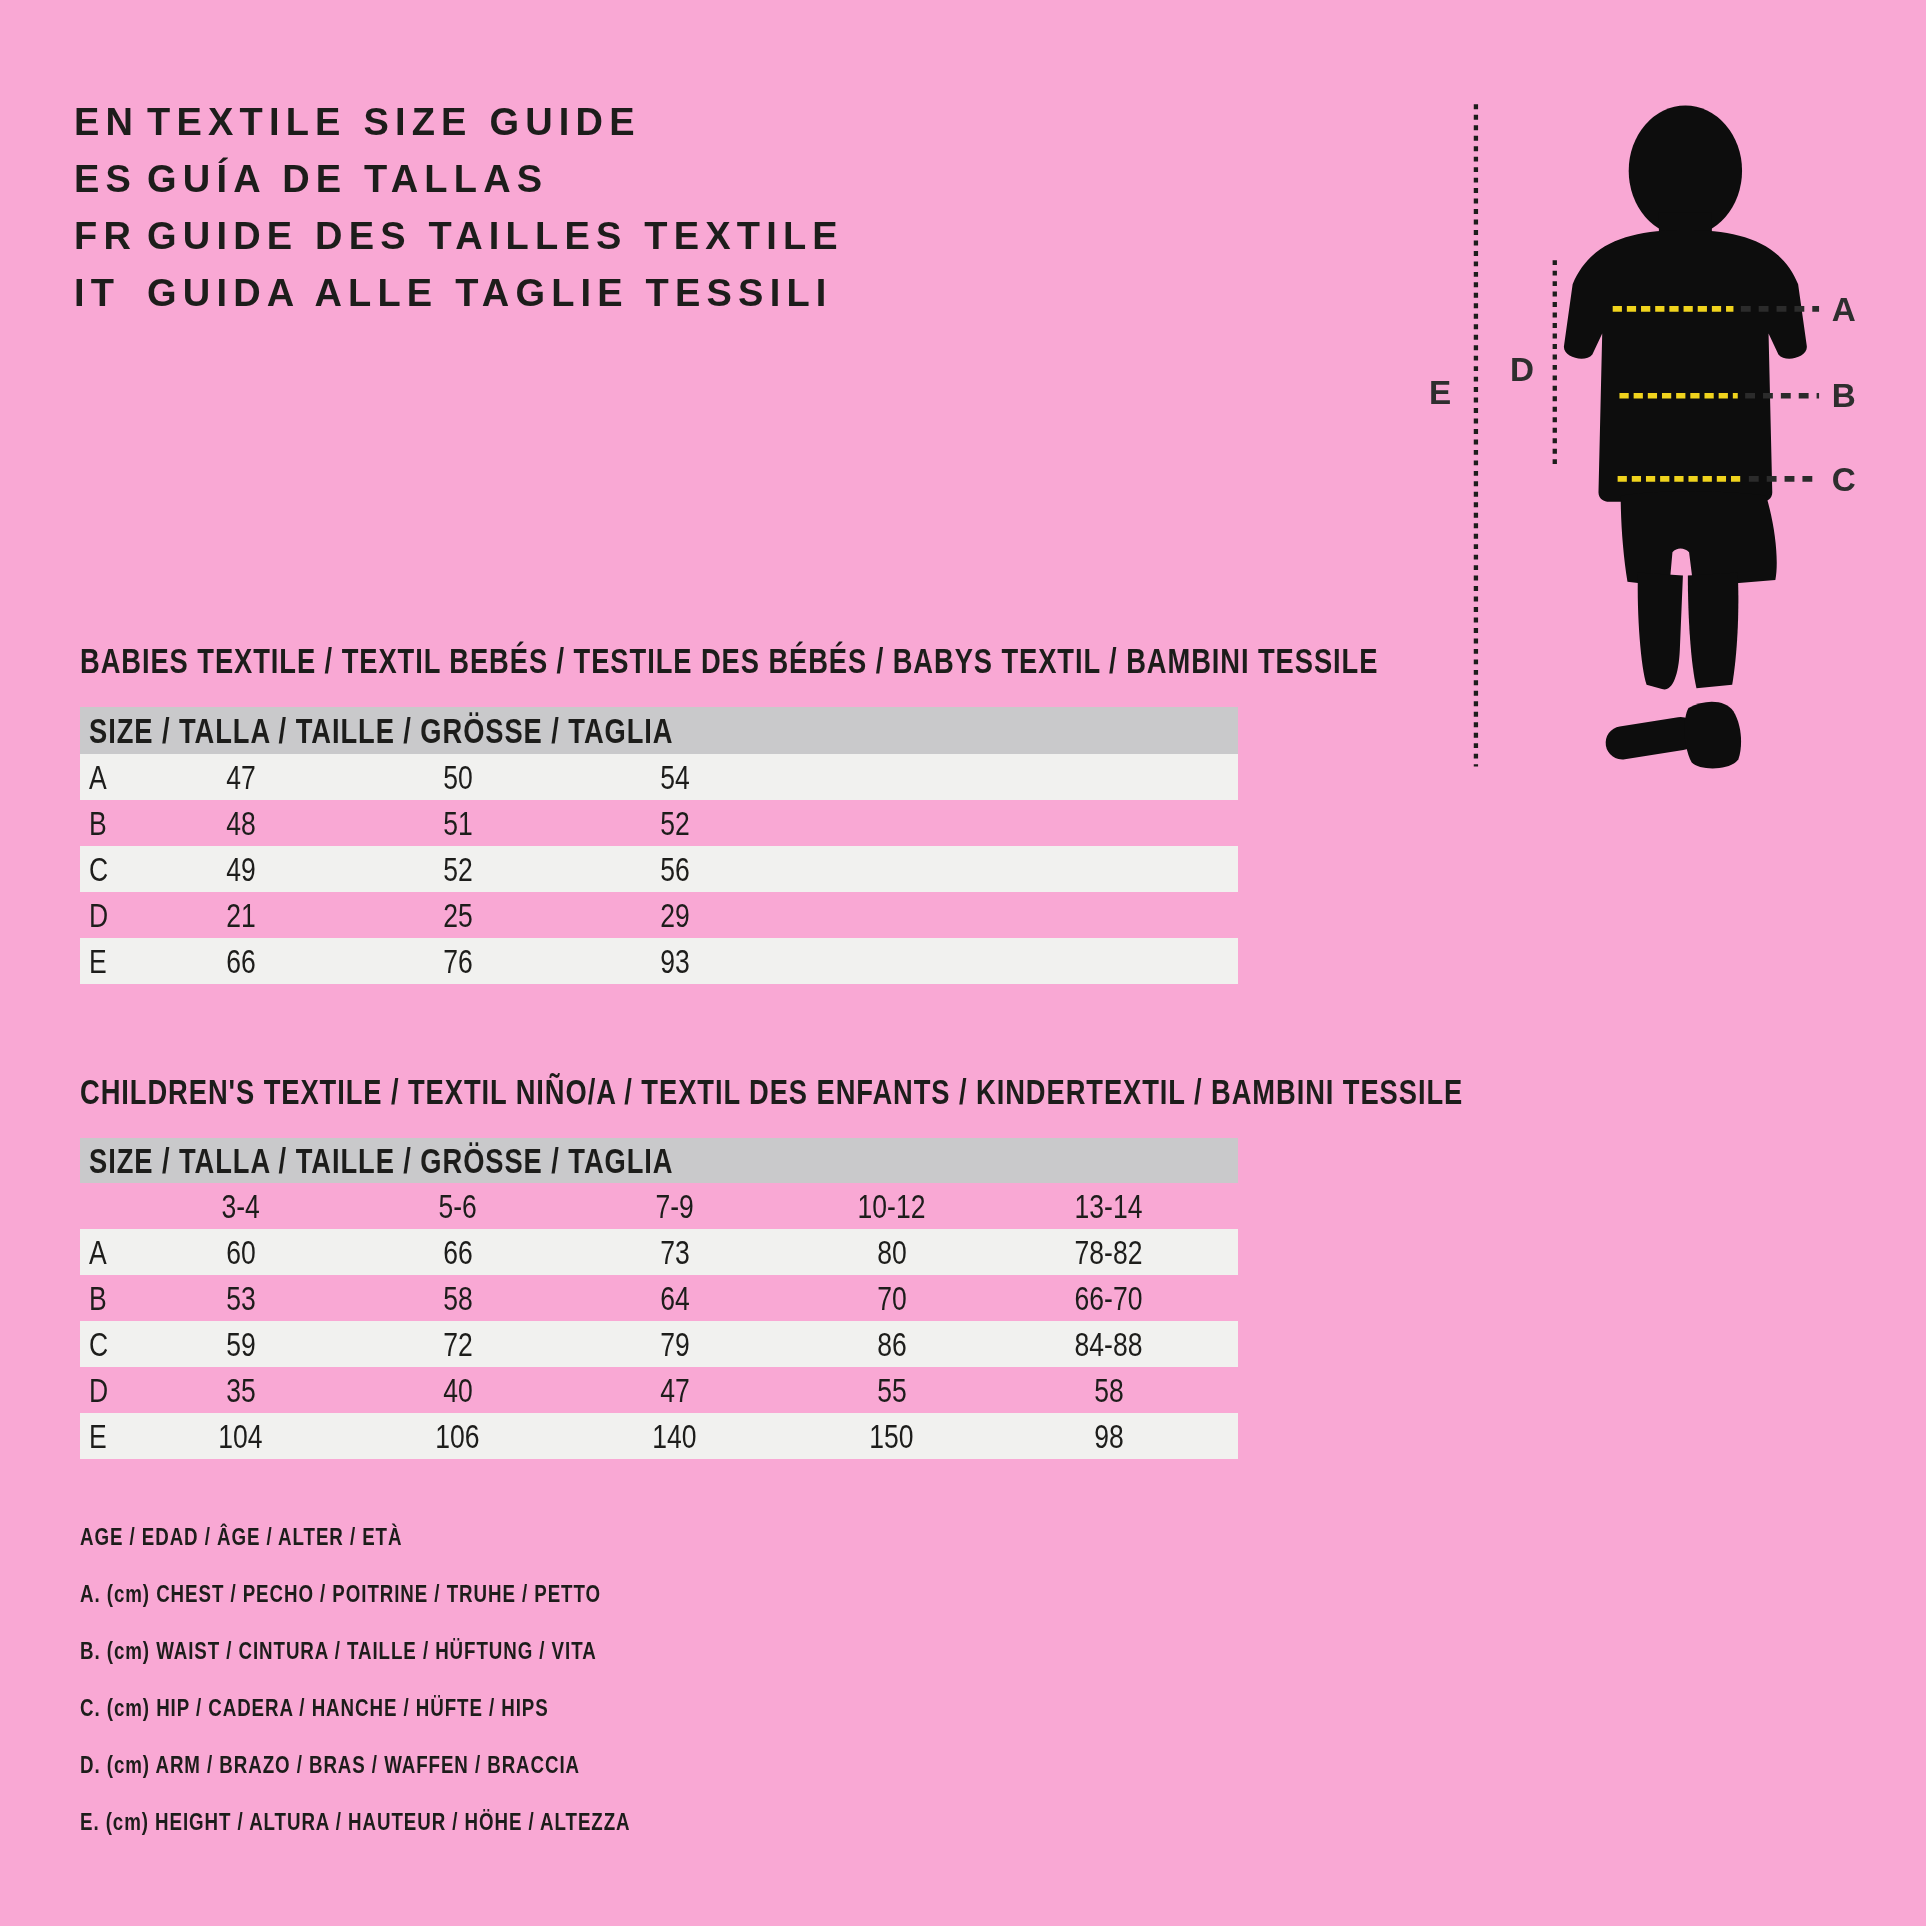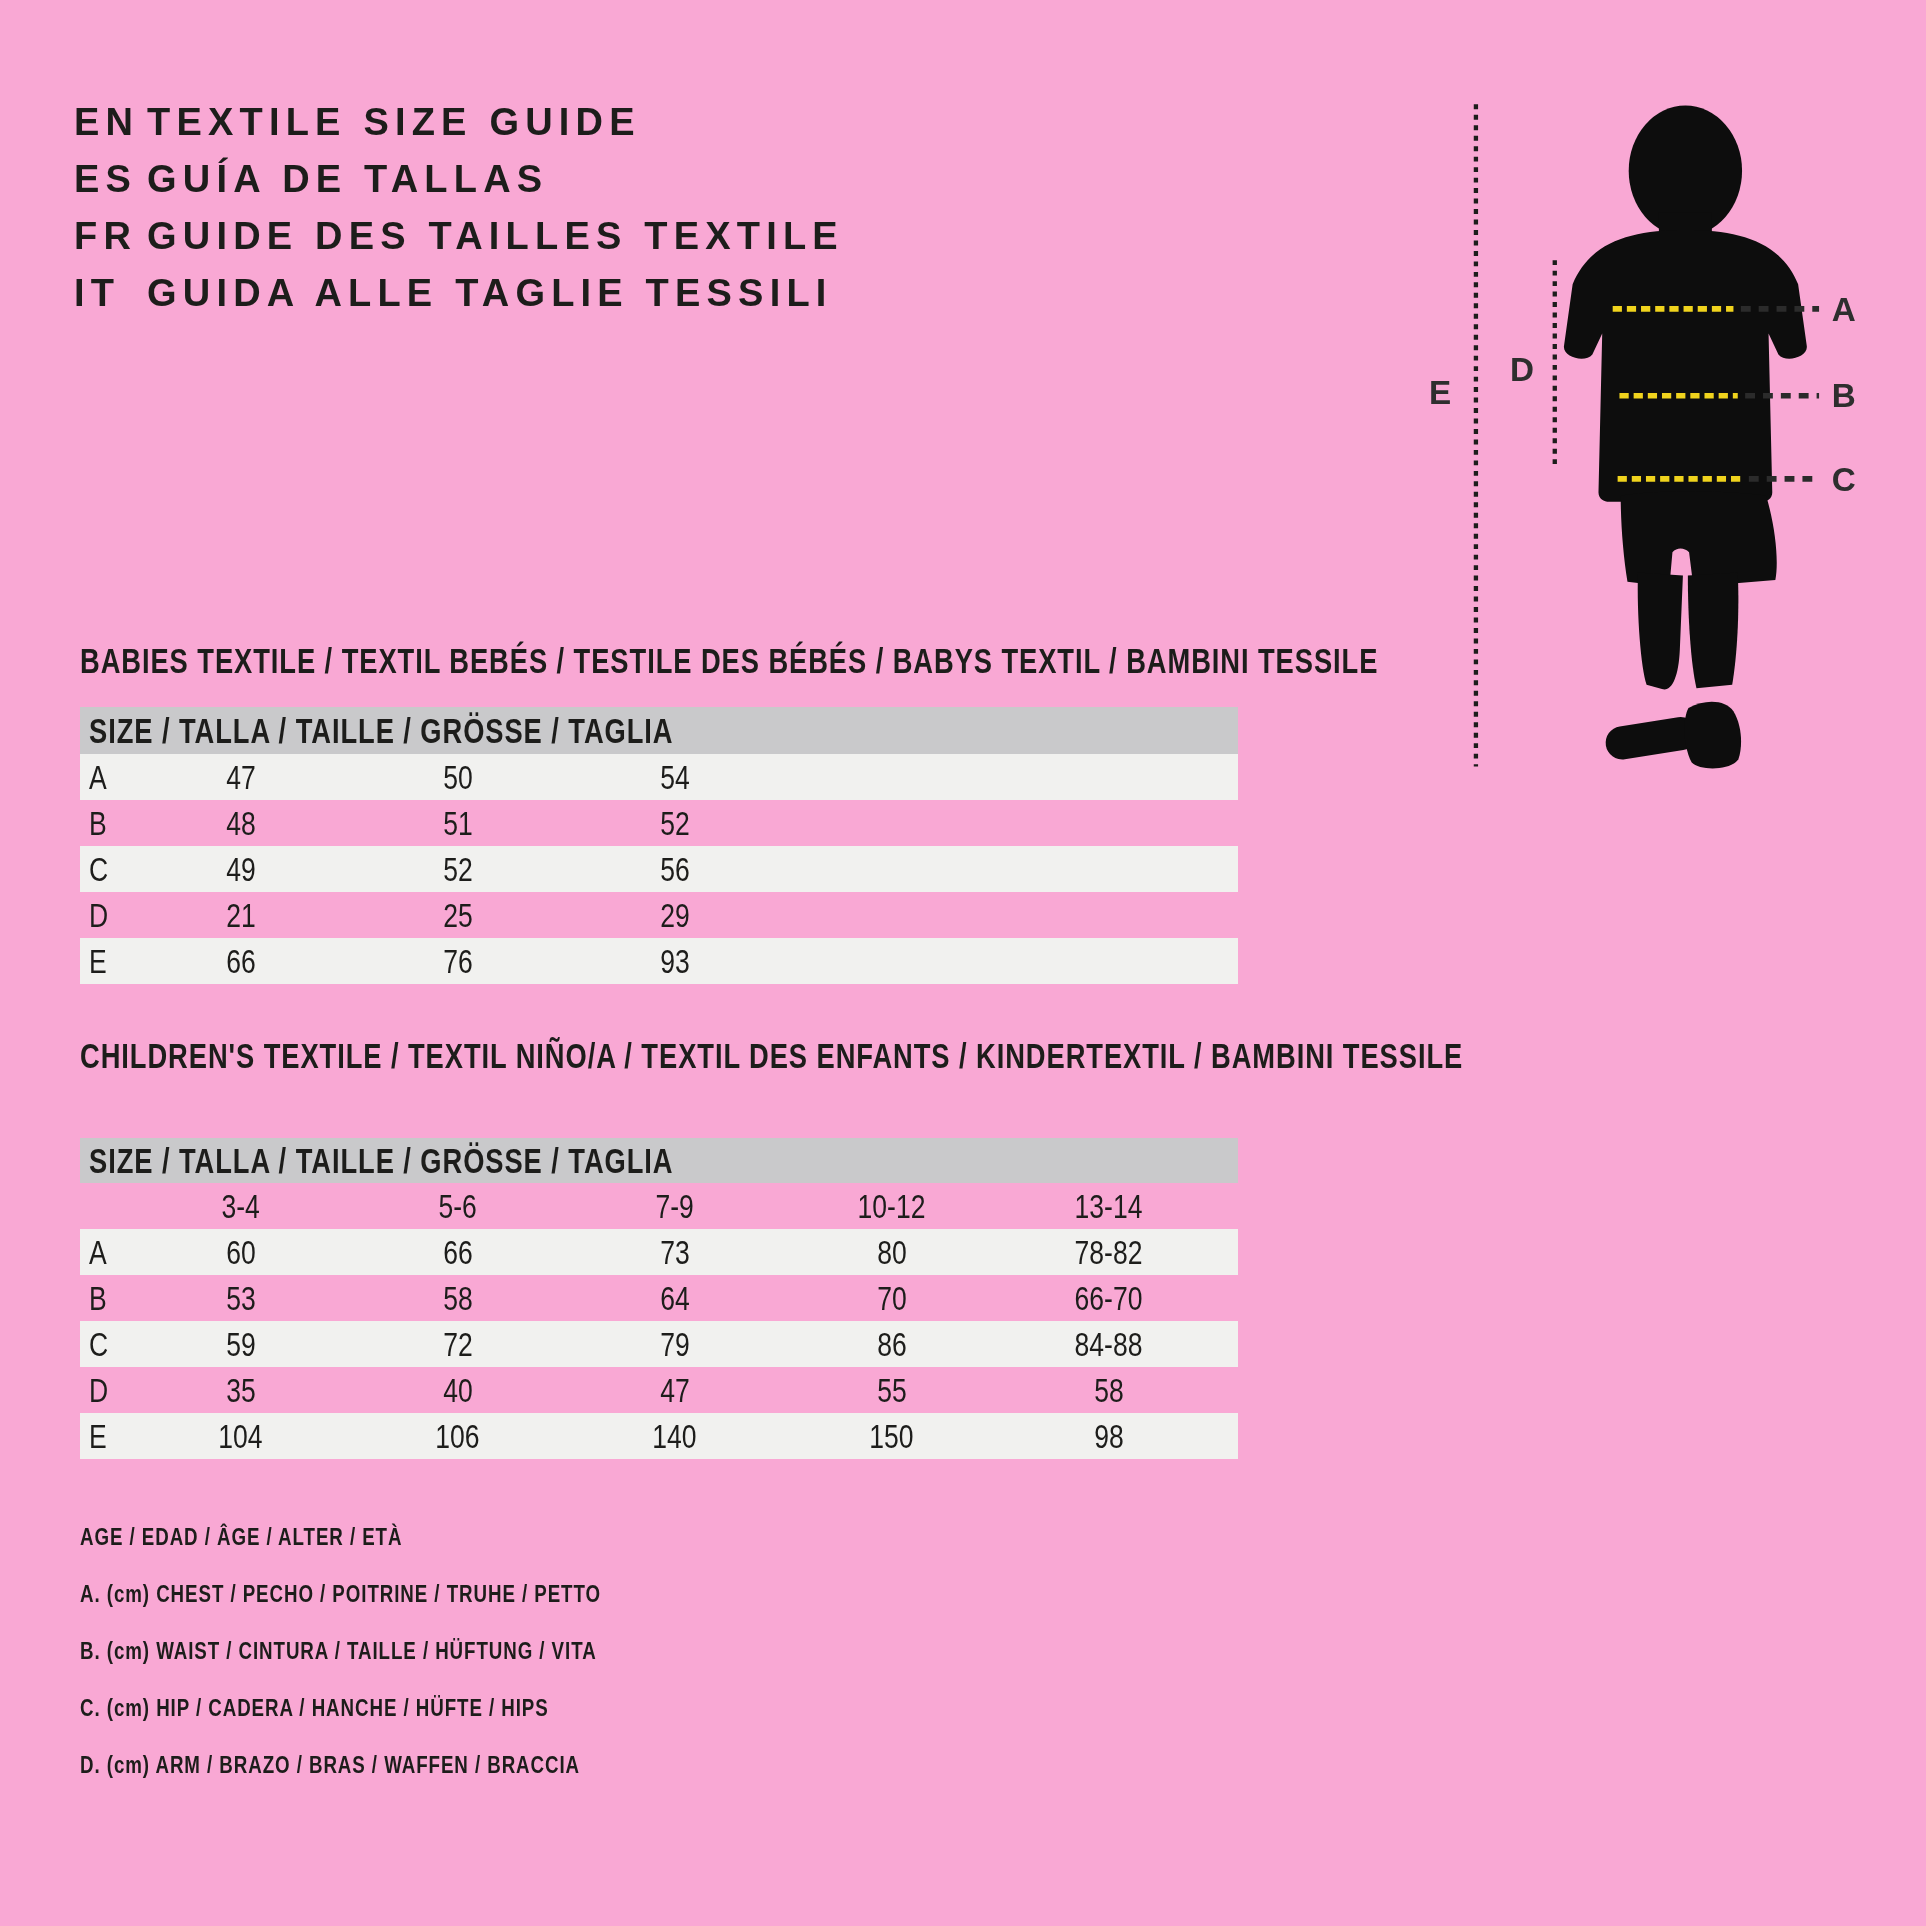--- a/index.html
+++ b/index.html
@@ -16,21 +16,21 @@
 
   
   .langs { left:74px; top:94px; }
   .lang-row { display:flex; height:57px; align-items:center; font-size:38px; font-weight:700; letter-spacing:6.2px; }
   .lang-code { width:73px; flex:0 0 auto; }
   .lang-title { white-space:nowrap; }
 
   
   .sec-title { font-size:35px; font-weight:700; letter-spacing:1.2px; }
   #babies-title { left:80px; top:641px; }
-  #children-title { left:80px; top:1036px; }
+  #children-title { left:80px; top:1072px; }
 
   
   .band { width:1158px; background:#c9c9cb; display:flex; align-items:center; padding-left:8.6px;
           font-size:35px; font-weight:700; letter-spacing:1.2px; }
   #babies-band { left:80px; top:707px; height:47px; }
   #children-band { left:80px; top:1138px; height:45px; }
 
   
   .grid { width:1158px; font-size:34px; }
   #babies-grid { left:80px; top:754px; }
@@ -224,16 +224,19 @@
       </div>
     <div class="legend-line">
         <span class="cx">B. (cm) WAIST / CINTURA / TAILLE / HÜFTUNG / VITA</span>
       </div>
     <div class="legend-line">
         <span class="cx">C. (cm) HIP / CADERA / HANCHE / HÜFTE / HIPS</span>
       </div>
     <div class="legend-line">
         <span class="cx">D. (cm) ARM / BRAZO / BRAS / WAFFEN / BRACCIA</span>
       </div>
+    <div class="legend-line">
+        <span class="cx">E. (cm) HEIGHT / ALTURA / HAUTEUR / HÖHE / ALTEZZA</span>
+      </div>
   </section>
 
 </div>
 
 
 </body></html>

